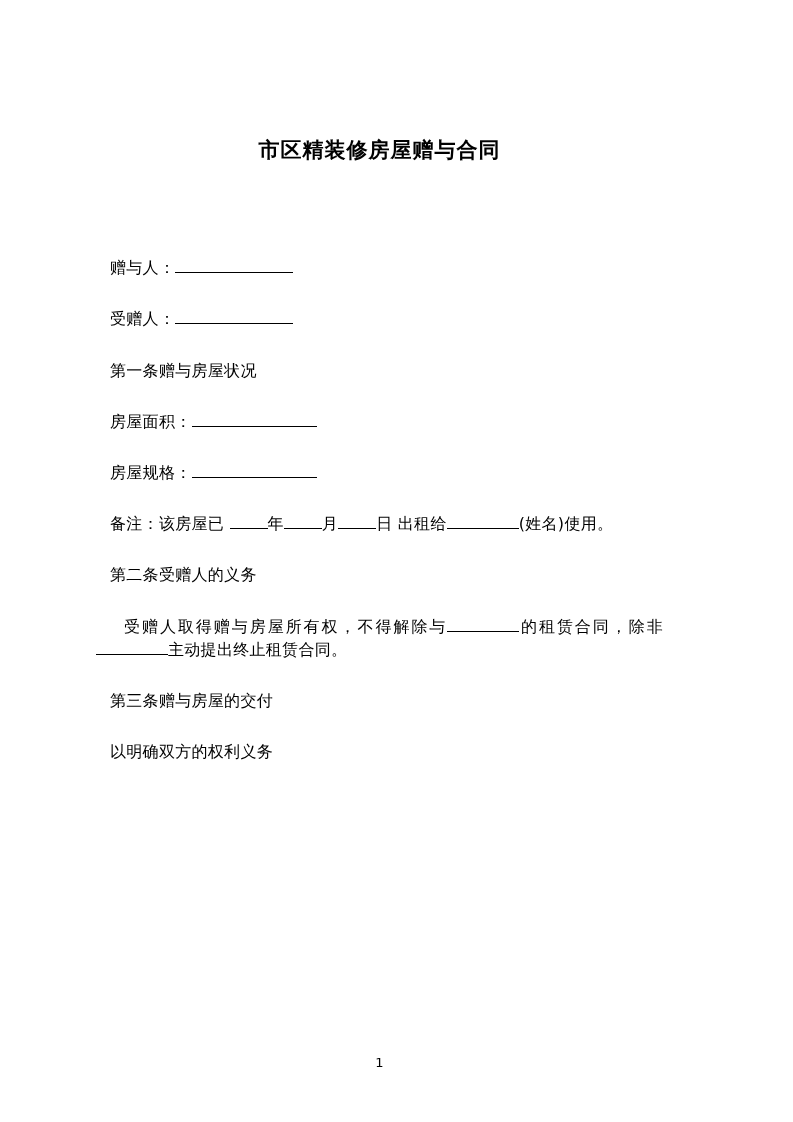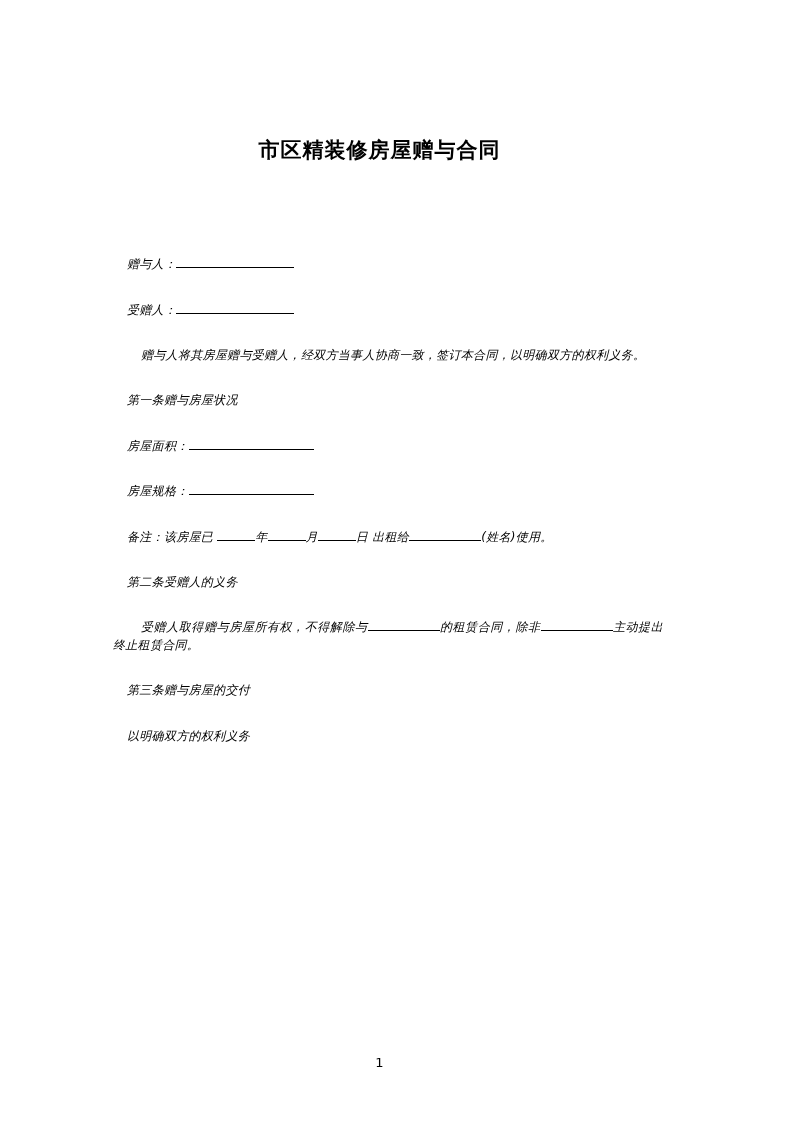--- a/index.html
+++ b/index.html
@@ -28,26 +28,25 @@
     font-weight: bold;
     letter-spacing: 1px;
     margin: 0;
     padding-top: 137px;
     line-height: 1.3;
   }
   .body-block {
     margin-top: 92px;
   }
   p.para {
-    font-size: 12px;
+    font-size: 16px;
     line-height: 1.45;
-    margin: 0 0 28px 17px;
+    margin: 0 0 28px 0;
     text-align: justify;
     letter-spacing: 0.3px;
-    font-style: italic;
   }
   p.indent {
     text-indent: 28px;
   }
   p.indent-small {
     text-indent: 14px;
   }
   .blank {
     display: inline-block;
     border-bottom: 1px solid #000;
@@ -76,21 +75,20 @@
   <div class="body-block">
 
     <p class="para indent-small">
       <span>赠与人：</span><span class="blank b-long"></span>
     </p>
 
     <p class="para indent-small">
       <span>受赠人：</span><span class="blank b-long"></span>
     </p>
 
-    <p class="para indent">赠与人将其房屋赠与受赠人，经双方当事人协商一致，签订本合同，以明确双方的权利义务。</p>
 
     <p class="para indent-small">第一条赠与房屋状况</p>
 
 
     <p class="para indent-small">
       <span>房屋面积：</span><span class="blank b-mid"></span>
     </p>
 
     <p class="para indent-small">
       <span>房屋规格：</span><span class="blank b-mid"></span>

